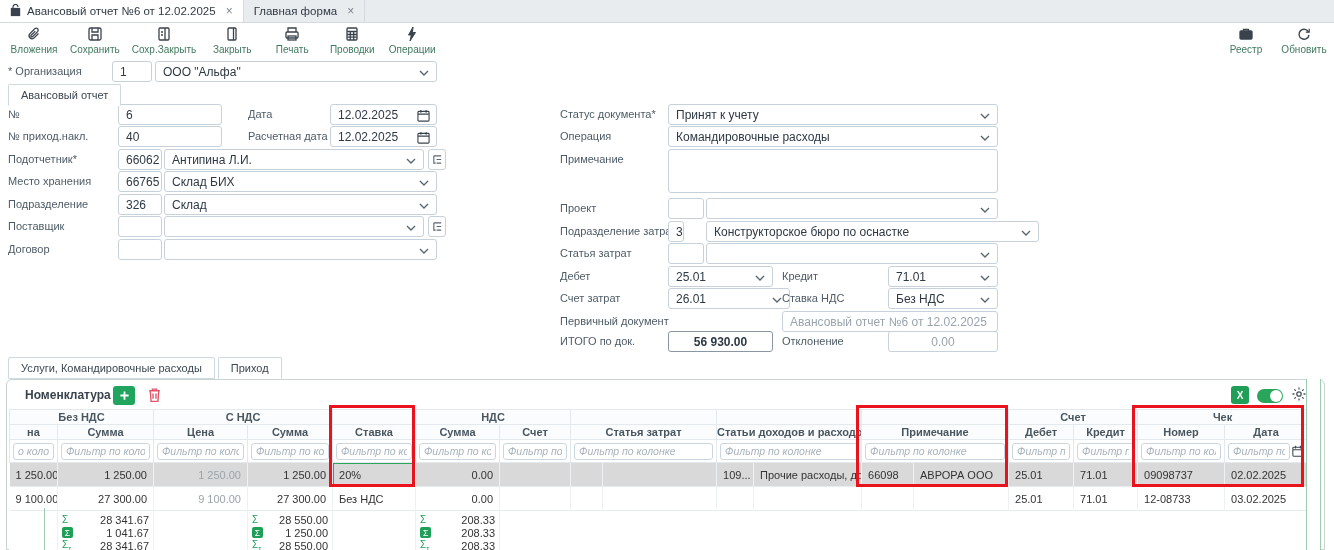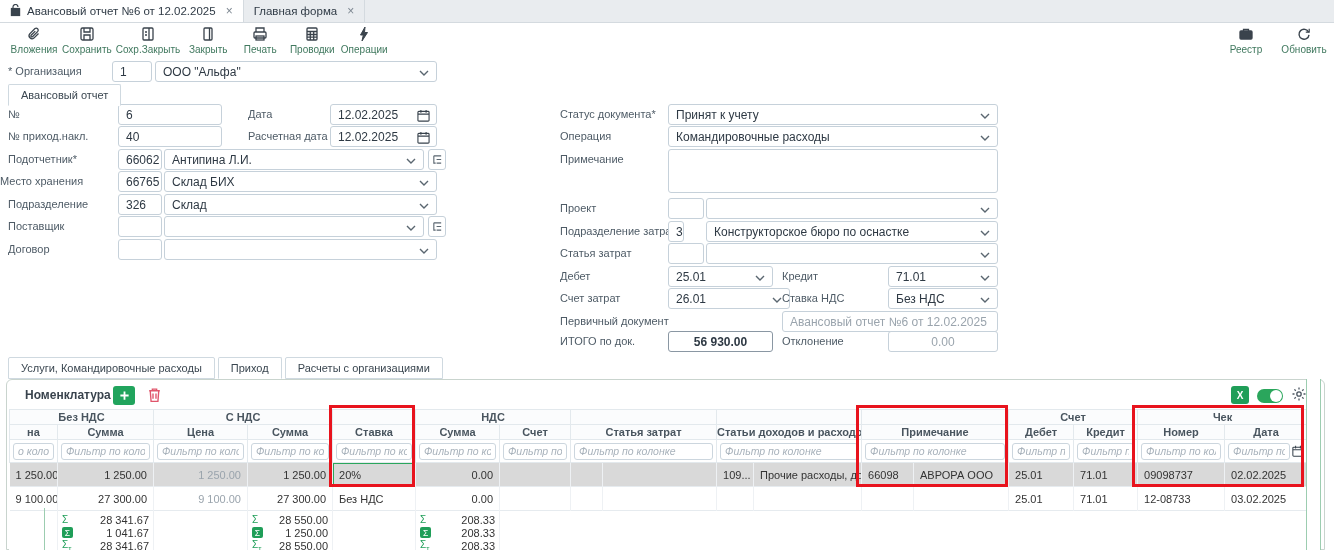--- a/index.html
+++ b/index.html
@@ -9,21 +9,21 @@
 
   
   .tabbar{position:absolute;left:0;top:0;width:1334px;height:23px;background:#e9ecef;
           border-bottom:1px solid #d4dadf;display:flex;z-index:4}
   .wtab{display:flex;align-items:center;gap:6px;padding:0 10px;font-size:11.5px;
         color:#2f3a45;border-right:1px solid #d4dadf;cursor:pointer}
   .wtab.active{background:#fff}
   .wtab-close{color:#7d8791;font-size:12px;margin-left:4px}
 
   
-  .toolbar{position:absolute;left:10px;top:26px;display:flex;gap:4px}
+  .toolbar{position:absolute;left:10px;top:26px;display:flex;gap:12px}
   .toolbar-right{position:absolute;right:6px;top:26px;display:flex;gap:10px}
   .tbtn{display:flex;flex-direction:column;align-items:center;gap:2px;min-width:48px;cursor:pointer}
   .tbtn svg{display:block;stroke:#3a434c}
   .tlabel{font-size:10px;color:#41795f;white-space:nowrap}
 
   
   .lbl{position:absolute;height:21px;line-height:21px;font-size:11px;color:#4e5b66;white-space:nowrap}
   .fld{position:absolute;height:21px;border:1px solid #c6d1da;border-radius:3px;background:#fff;
        display:flex;align-items:center;padding:0 7px;font-size:12px;color:#2e3944;overflow:hidden;white-space:nowrap}
   .fld.num{justify-content:center}
@@ -243,21 +243,21 @@
   <svg class="chev" width="10" height="6" viewBox="0 0 10 6">
       <path d="M1 1l4 4 4-4" fill="none" stroke="#5a6670" stroke-width="1.4"></path>
     </svg>
 </div>
 <div class="treebtn" style="left:428px;top:149px">
   <svg width="11" height="11" viewBox="0 0 12 12" fill="none" stroke="#5a6670" stroke-width="1.2">
       <path d="M2 2h8M5 6h5M5 10h5M2 2v8h2"></path>
     </svg>
 </div>
 
-<div class="lbl" style="left:0;top:171px">Место хранения</div>
+<div class="lbl" style="left:8px;top:171px">Место хранения</div>
 <div class="fld" style="left:118px;top:171px;width:44px">
   <span>66765</span>
 </div>
 <div class="fld sel" style="left:164px;top:171px;width:273px">
   <span>Склад БИХ</span>
   <svg class="chev" width="10" height="6" viewBox="0 0 10 6">
       <path d="M1 1l4 4 4-4" fill="none" stroke="#5a6670" stroke-width="1.4"></path>
     </svg>
 </div>
 
@@ -328,21 +328,21 @@
   <span></span>
   <svg class="chev" width="10" height="6" viewBox="0 0 10 6">
       <path d="M1 1l4 4 4-4" fill="none" stroke="#5a6670" stroke-width="1.4"></path>
     </svg>
 </div>
 
 <div class="lbl" style="left:560px;top:221px">Подразделение затрат</div>
 <div class="fld" style="left:668px;top:221px;width:15px">
   <span>314</span>
 </div>
-<div class="fld sel" style="left:706px;top:221px;width:292px">
+<div class="fld sel" style="left:706px;top:221px;width:333px">
   <span>Конструкторское бюро по оснастке</span>
   <svg class="chev" width="10" height="6" viewBox="0 0 10 6">
       <path d="M1 1l4 4 4-4" fill="none" stroke="#5a6670" stroke-width="1.4"></path>
     </svg>
 </div>
 
 <div class="lbl" style="left:560px;top:243px">Статья затрат</div>
 <div class="fld" style="left:668px;top:243px;width:36px">
   <span></span>
 </div>
@@ -393,21 +393,20 @@
   <span>56 930.00</span>
 </div>
 <div class="lbl" style="left:782px;top:331px">Отклонение</div>
 <div class="fld num ph" style="left:888px;top:331px;width:110px">
   <span>0.00</span>
 </div>
 
 <div class="ftabs" style="left:8px;top:357px">
   <div class="ftab">Услуги, Командировочные расходы</div>
   <div class="ftab active">Приход</div>
-  <div class="ftab">Расчеты с организациями</div>
 </div>
 
 <div class="panel">
   <div class="panel-title">Номенклатура</div>
   <div class="addbtn">
     <svg width="11" height="11" viewBox="0 0 12 12" stroke="#fff" stroke-width="2" fill="none">
         <path d="M6 1.5v9M1.5 6h9"></path>
       </svg>
   </div>
   <div class="trashbtn">

